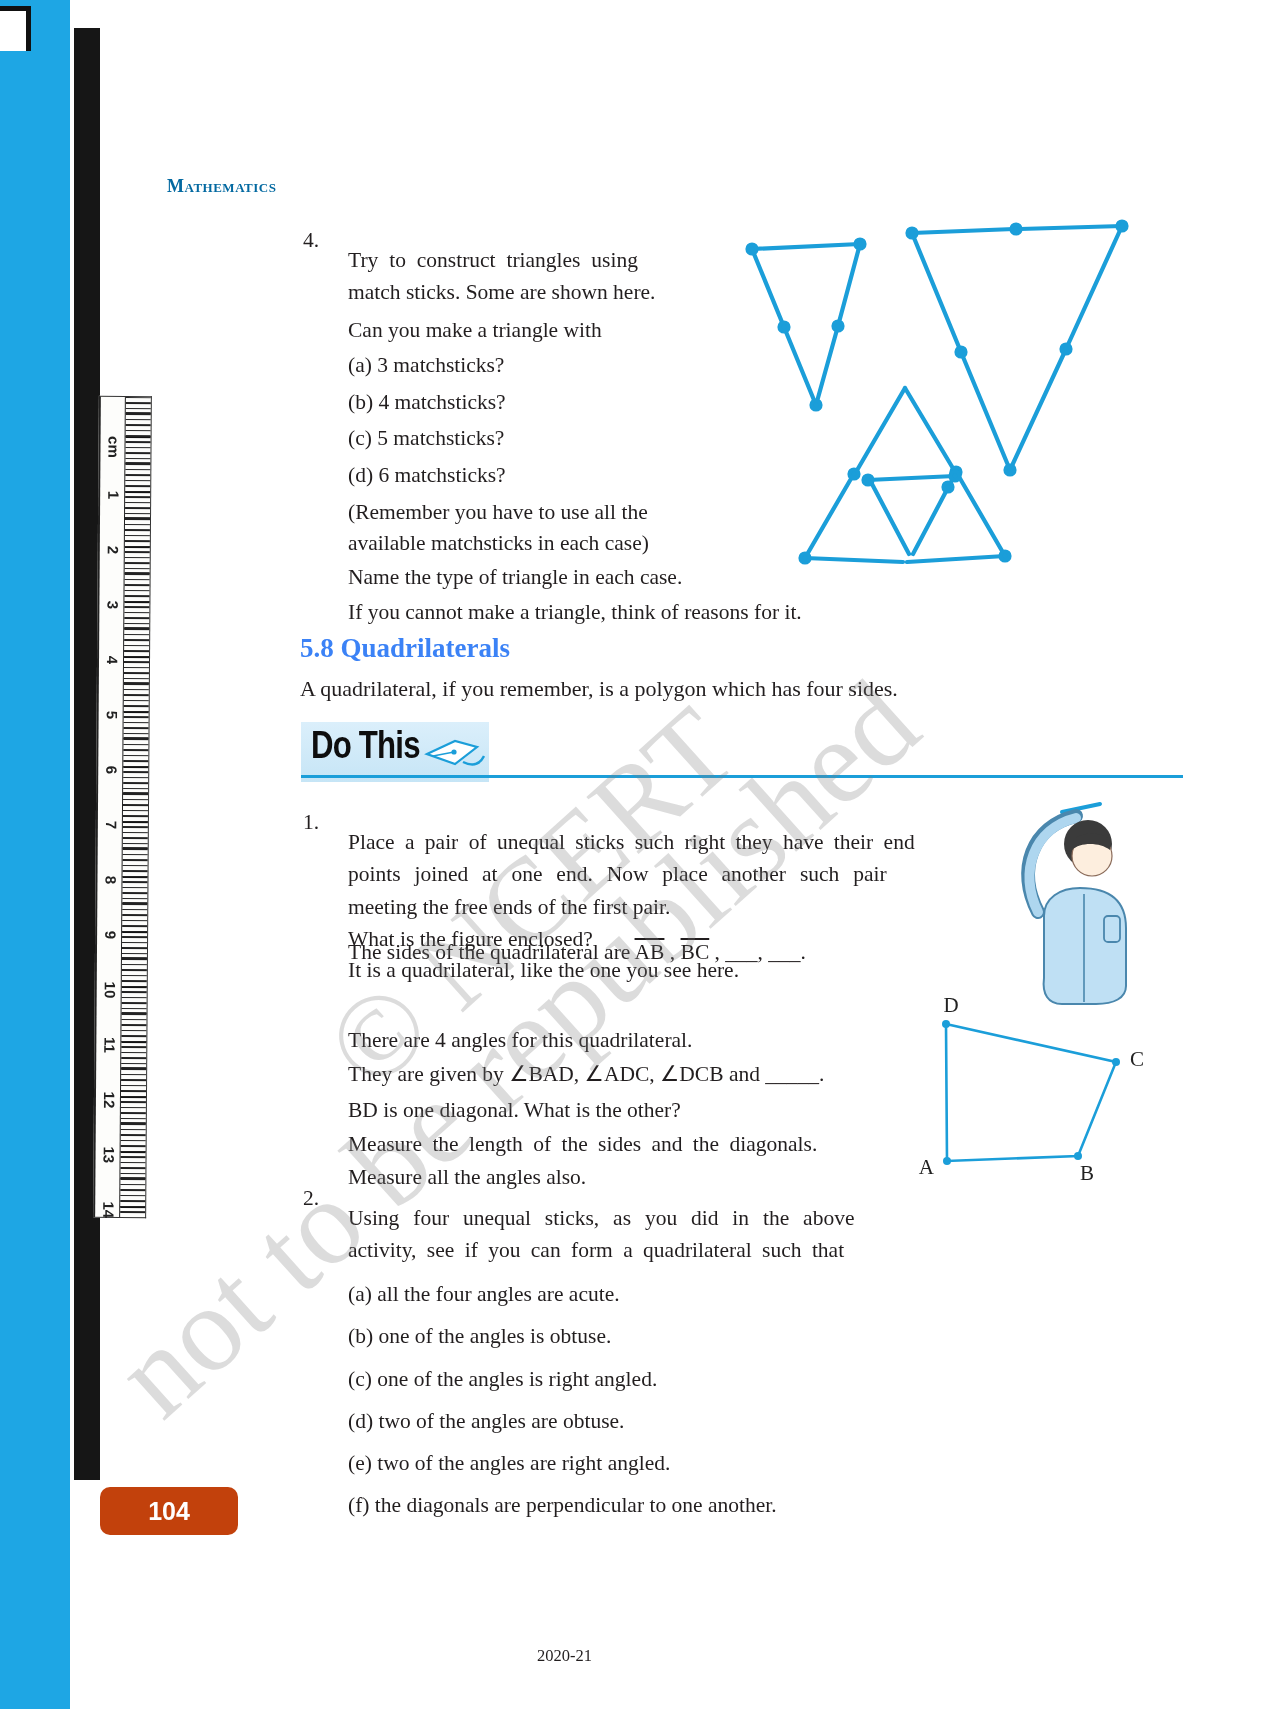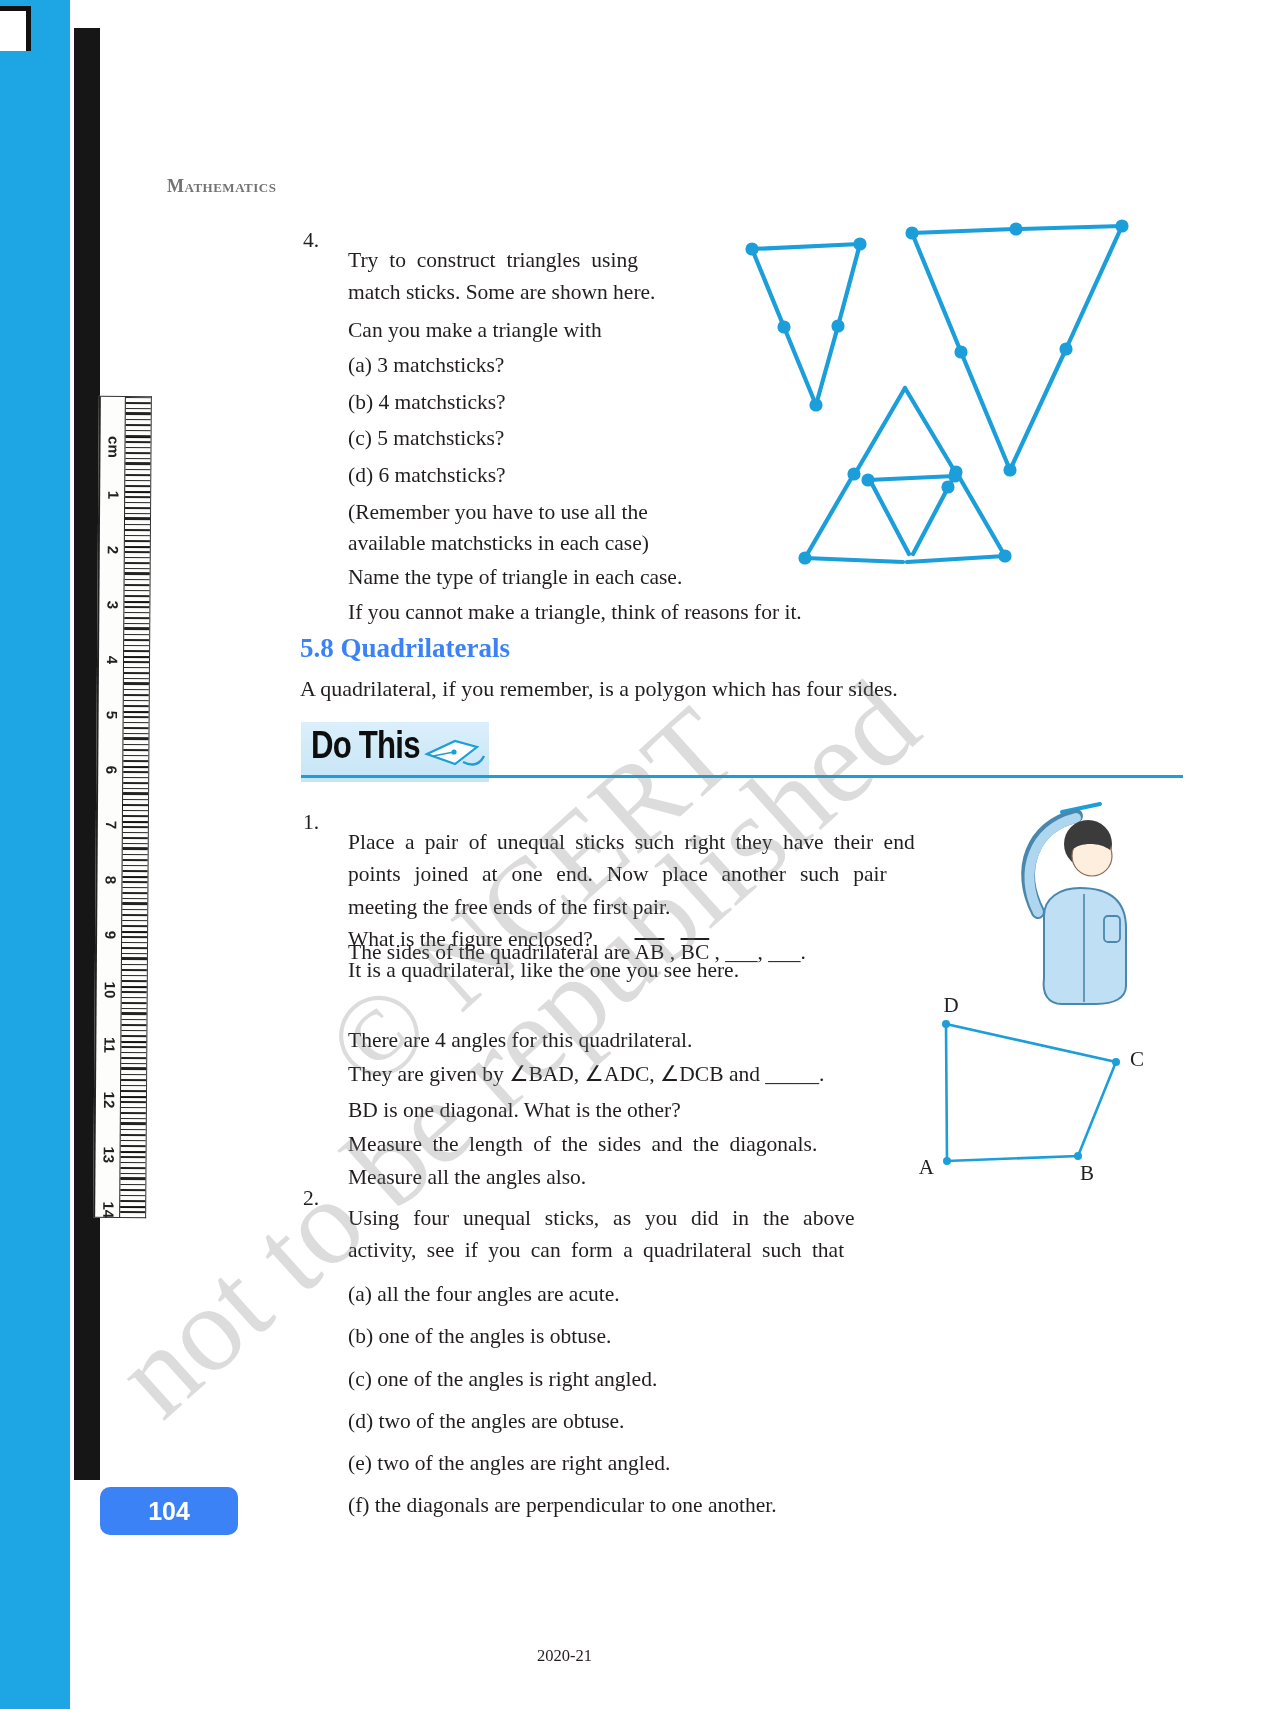--- a/index.html
+++ b/index.html
@@ -16,34 +16,34 @@
          background-image:
            repeating-linear-gradient(to bottom,#222 0 1.4px,transparent 1.4px 5.5px),
            repeating-linear-gradient(to bottom,transparent 0 26px,#222 26px 27.8px,transparent 27.8px 55px),
            repeating-linear-gradient(to bottom,#111 0 2px,transparent 2px 55px);
          background-size:11px 100%,17px 100%,24px 100%;
          background-position:100% 39px,100% 39px,100% 39px;}
   .rnum{position:absolute;left:1px;width:22px;height:20px;transform:rotate(90deg);
         font-family:"Liberation Sans",sans-serif;font-size:15px;font-weight:bold;color:#222;text-align:center;z-index:3;}
   
   .runhead{position:absolute;left:167px;top:176px;font-variant:small-caps;font-weight:bold;
-           font-size:18px;letter-spacing:.5px;color:#737373;z-index:2;}
+           font-size:18px;letter-spacing:.5px;color:#0369a1;z-index:2;}
   .num{position:absolute;left:303px;font-size:21.5px;z-index:2;}
   .ln{position:absolute;left:348px;font-size:21.5px;white-space:nowrap;z-index:2;margin-top:20px;}
   .j1{word-spacing:5.5px}.j2{word-spacing:5px}.j3{word-spacing:8.5px}
   .sec{position:absolute;left:300px;top:633px;margin:0;font-size:27px;font-weight:bold;color:#3b82f6;z-index:2;}
   .intro{position:absolute;left:300px;top:676px;font-size:22px;white-space:nowrap;z-index:2;text-align:right;}
   .dobox{position:absolute;left:301px;top:722px;width:188px;height:60px;
          background:linear-gradient(#dbeffb,#c6e5f6);z-index:2;}
   .dolabel{position:absolute;left:10px;top:1px;font-family:"Liberation Sans",sans-serif;font-weight:bold;
            font-size:39px;color:#0e0e0e;transform:scaleX(.8);transform-origin:left;letter-spacing:-1px;}
   .dorule{position:absolute;left:301px;top:775px;width:882px;height:3px;background:#1b9ed9;z-index:2;}
   .pen{position:absolute;left:122px;top:12px;}
   .ov{text-decoration:overline;}
-  .badge{position:absolute;left:100px;top:1487px;width:138px;height:48px;background:#3b82f6;
+  .badge{position:absolute;left:100px;top:1487px;width:138px;height:48px;background:#c2410c;
          border-radius:10px;color:#fff;font-family:"Liberation Sans",sans-serif;font-weight:bold;
          font-size:25px;display:flex;align-items:center;justify-content:center;z-index:2;}
   .footer{position:absolute;left:537px;top:1646px;width:200px;text-align:left;font-size:16.5px;z-index:2;}
   .figs{position:absolute;left:680px;top:210px;z-index:2;}
   .person{position:absolute;left:1000px;top:798px;z-index:2;}
   .wm{position:absolute;font-family:"Liberation Serif",serif;color:rgba(125,125,125,.27);
       white-space:nowrap;transform-origin:left top;pointer-events:none;z-index:5;}
   .wm1{left:300px;top:1015px;font-size:118px;transform:rotate(-42deg);}
   .wm2{left:88px;top:1340px;font-size:122px;transform:rotate(-42deg);}
 </style>

